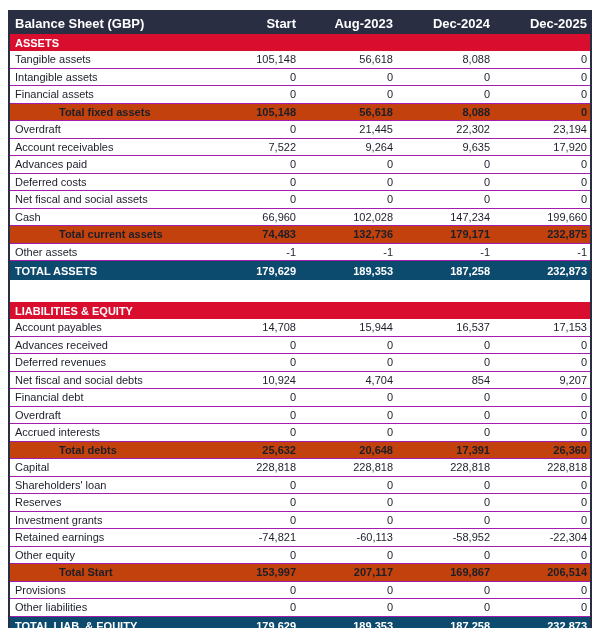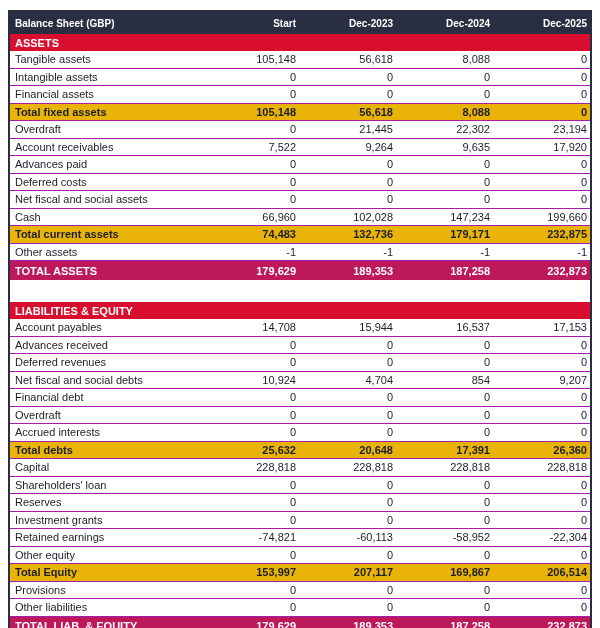--- a/index.html
+++ b/index.html
@@ -6,38 +6,38 @@
   body{font-family:"Liberation Sans", sans-serif;}
   .sheet{
     position:absolute;left:8px;top:10px;width:580px;
     border:2px solid #2a2e42;color:#1c1f2a;font-size:11px;
     background:#ffffff;
   }
   .row{display:flex;align-items:center;}
   .cell{white-space:nowrap;overflow:hidden;}
   .cell.label{flex:1;padding-left:5px;text-align:left;}
   .cell.num{width:97px;padding-right:3px;text-align:right;box-sizing:border-box;}
-  .thead{background:#2a2e42;color:#ffffff;font-weight:700;height:22px;font-size:10px;}
+  .thead{background:#2a2e42;color:#ffffff;font-weight:700;height:22px;font-size:13px;}
   .section-header{
     background:#d90e2f;color:#ffffff;font-weight:700;height:17px;
     padding-left:5px;display:flex;align-items:center;
   }
   .data-row{height:16.5px;border-bottom:1px solid #a21caf;background:#ffffff;}
-  .data-row.subtotal{background:#eab308;font-weight:700;}
-  .total-row{background:#be185d;color:#ffffff;font-weight:700;height:19px;}
+  .data-row.subtotal{background:#c2410c;font-weight:700;padding-left:44px;}
+  .total-row{background:#0c4a6e;color:#ffffff;font-weight:700;height:19px;}
   .section + .section{margin-top:22px;}
 </style>
 </head>
 <body>
 
 <div class="sheet">
   <div class="row thead">
     <div class="cell label">Balance Sheet (GBP)</div>
     <div class="cell num">Start</div>
-    <div class="cell num">Dec-2023</div>
+    <div class="cell num">Aug-2023</div>
     <div class="cell num">Dec-2024</div>
     <div class="cell num">Dec-2025</div>
   </div>
   <div id="sections">
       <div class="section">
         <div class="section-header">ASSETS</div>
         <div class="row data-row">
           <div class="cell label">Tangible assets</div>
           <div class="cell num">105,148</div>
           <div class="cell num">56,618</div>
@@ -223,21 +223,21 @@
           <div class="cell num">-22,304</div>
         </div>
         <div class="row data-row">
           <div class="cell label">Other equity</div>
           <div class="cell num">0</div>
           <div class="cell num">0</div>
           <div class="cell num">0</div>
           <div class="cell num">0</div>
         </div>
         <div class="row data-row subtotal">
-          <div class="cell label">Total Equity</div>
+          <div class="cell label">Total Start</div>
           <div class="cell num">153,997</div>
           <div class="cell num">207,117</div>
           <div class="cell num">169,867</div>
           <div class="cell num">206,514</div>
         </div>
         <div class="row data-row">
           <div class="cell label">Provisions</div>
           <div class="cell num">0</div>
           <div class="cell num">0</div>
           <div class="cell num">0</div>

